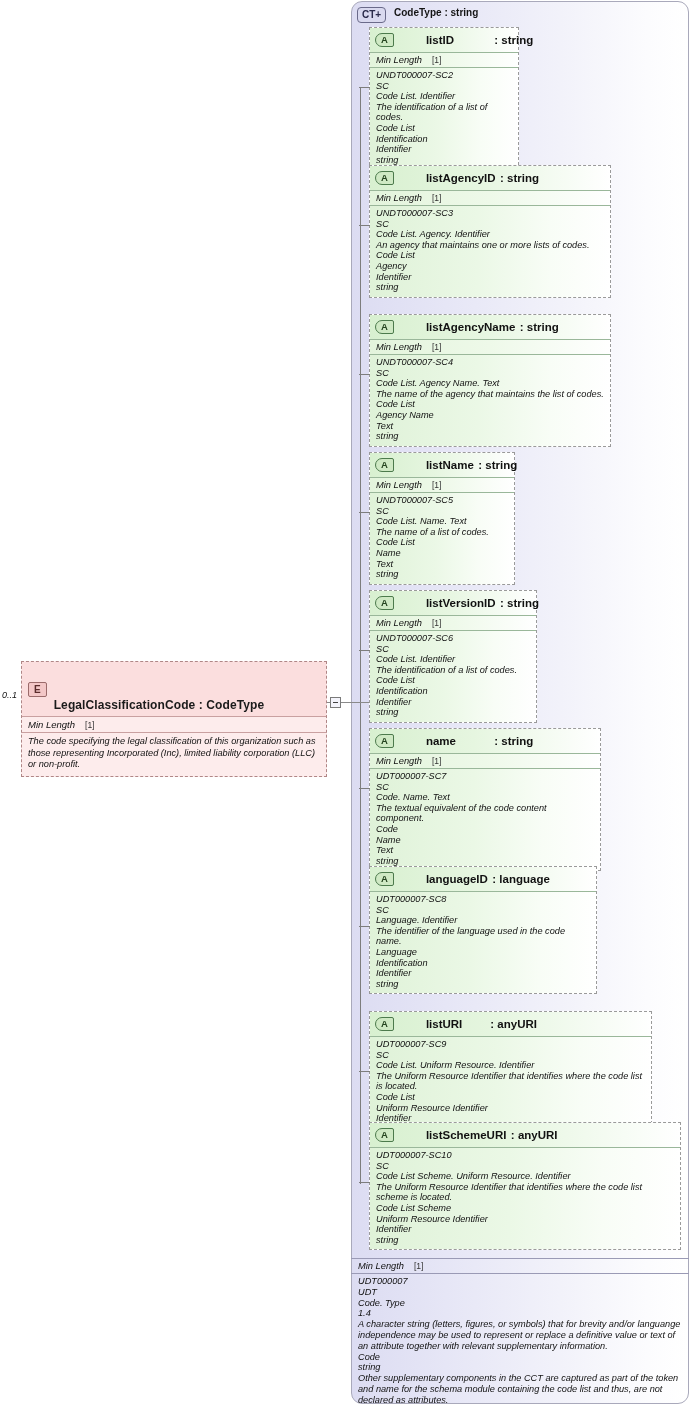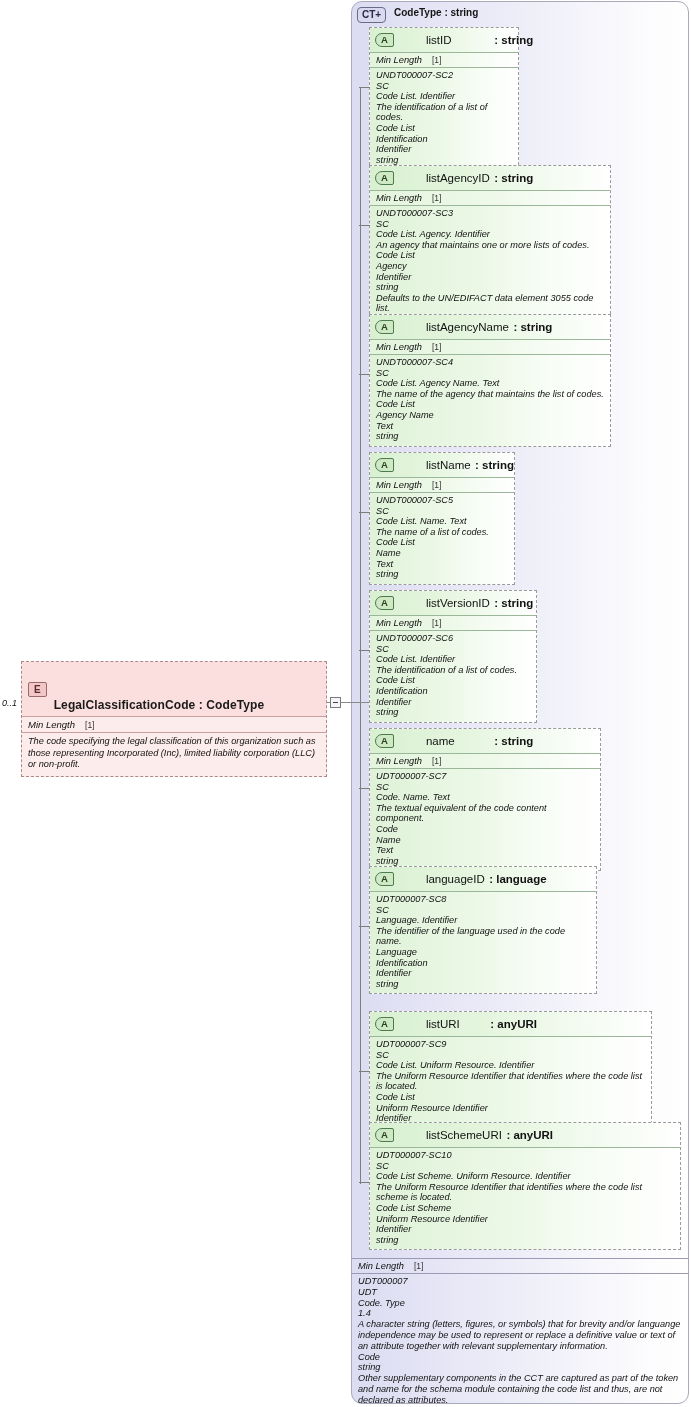--- a/index.html
+++ b/index.html
@@ -46,21 +46,21 @@
     white-space:nowrap;
   }
   .facet-row .card{font-style:normal;color:#333;margin-left:10px;font-size:8.5px;}
   .el-desc{
     font-size:9.2px;font-style:italic;color:#111;
     padding:3px 6px 5px 6px;line-height:11.5px;
     background:#fdecec;
   }
   #cardinality{
     position:absolute;left:2px;top:690px;
-    font-size:9px;font-style:italic;color:#111;margin-top:8px;
+    font-size:9px;font-style:italic;color:#111;
   }
 
   
   .conn{position:absolute;background:#8a8a8a;}
   #toggle-box{
     position:absolute;left:330px;top:697px;width:11px;height:11px;
     border:1px solid #7a7a7a;background:#f4f4fb;box-sizing:border-box;
   }
   #toggle-box:before{
     content:"";position:absolute;left:2px;top:4px;width:5px;height:1px;background:#444;
@@ -109,21 +109,21 @@
   .abadge{
     display:inline-block;
     border:1px solid #4c7a4c;
     background:#cfe9c4;
     color:#24431f;
     font-size:9.5px;font-weight:bold;
     padding:0 5px;line-height:12px;
     border-radius:7px 2px 2px 7px;
     margin-right:7px;
   }
-  .aname{font-size:11.5px;font-weight:normal;color:#111;padding-left:25px;}
+  .aname{font-size:11.5px;font-weight:bold;color:#111;padding-left:25px;}
   .atype{font-size:11.5px;font-weight:bold;color:#111;}
   .sep{display:inline-block;}
   .attr .afacet{
     font-size:9.3px;font-style:italic;color:#111;
     padding:2px 6px 2px 6px;
     border-top:1px solid #9ab79a;
     border-bottom:1px solid #9ab79a;
     background:linear-gradient(to right,#e3f4dc 0%,#eef9e9 50%,#ffffff 100%);
     white-space:nowrap;
   }
@@ -216,21 +216,20 @@
         <div class="afacet"><span>Min Length</span><span class="card">[1]</span></div>
         <div class="abody">
           <div>UNDT000007-SC3</div>
           <div>SC</div>
           <div>Code List. Agency. Identifier</div>
           <div>An agency that maintains one or more lists of codes.</div>
           <div>Code List</div>
           <div>Agency</div>
           <div>Identifier</div>
           <div>string</div>
-          <div>Defaults to the UN/EDIFACT data element 3055 code list.</div>
         </div>
       </div>
       <div class="attr" style="left: 369px; top: 314px; width: 242px;">
         <div class="ahdr">
           <span class="abadge">A</span>
           <span class="aname">listAgencyName</span>
           <span class="sep">&nbsp;</span>
           <span class="atype">: string</span>
         </div>
         <div class="afacet"><span>Min Length</span><span class="card">[1]</span></div>

